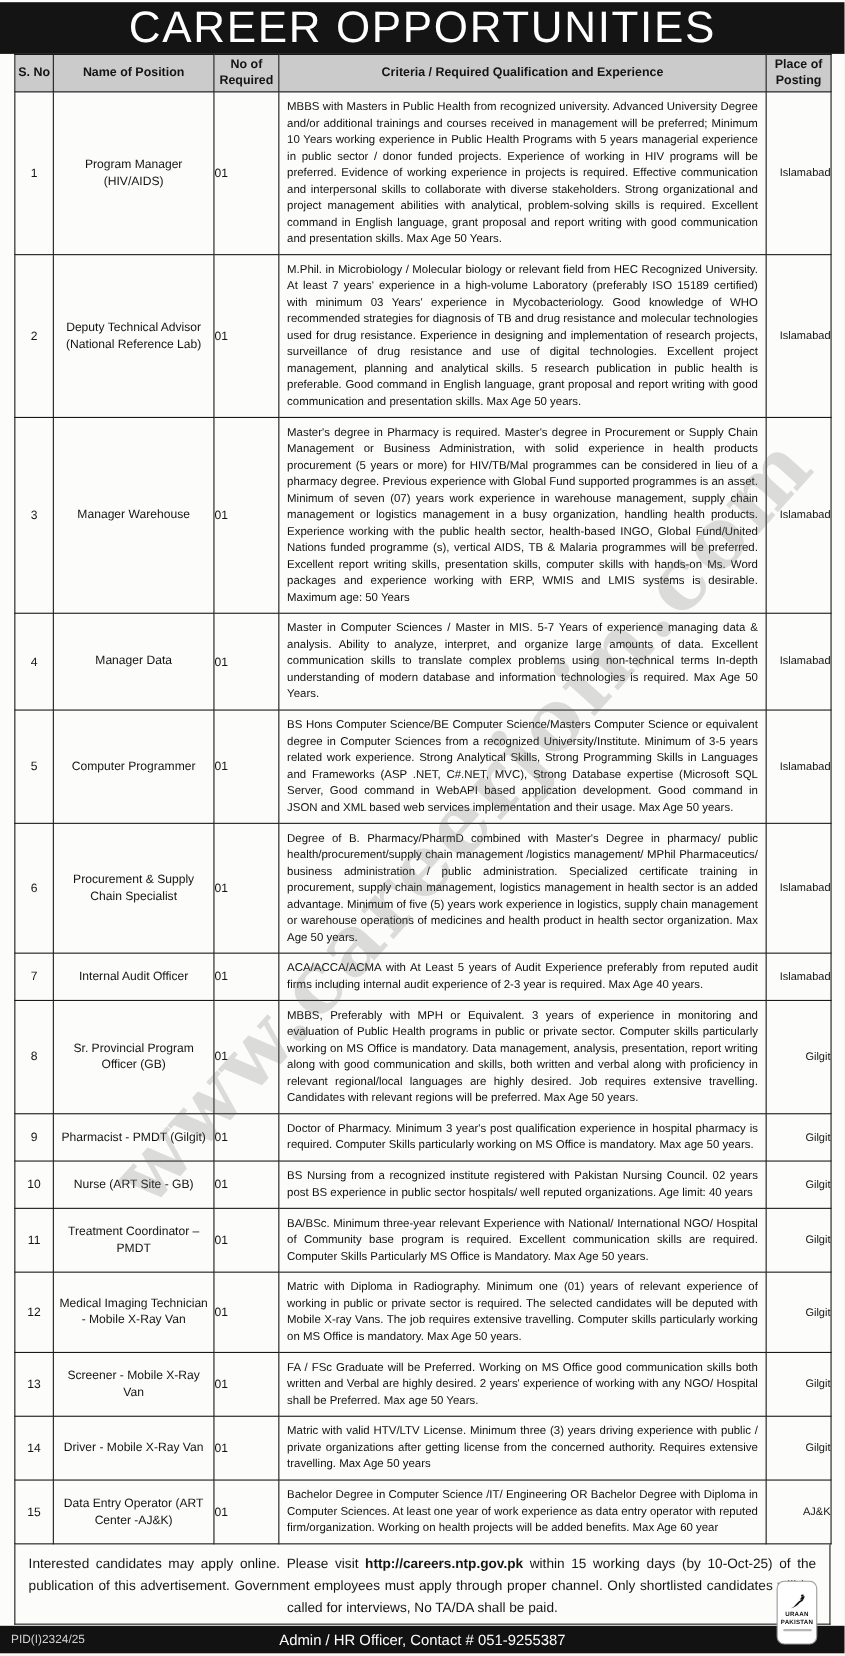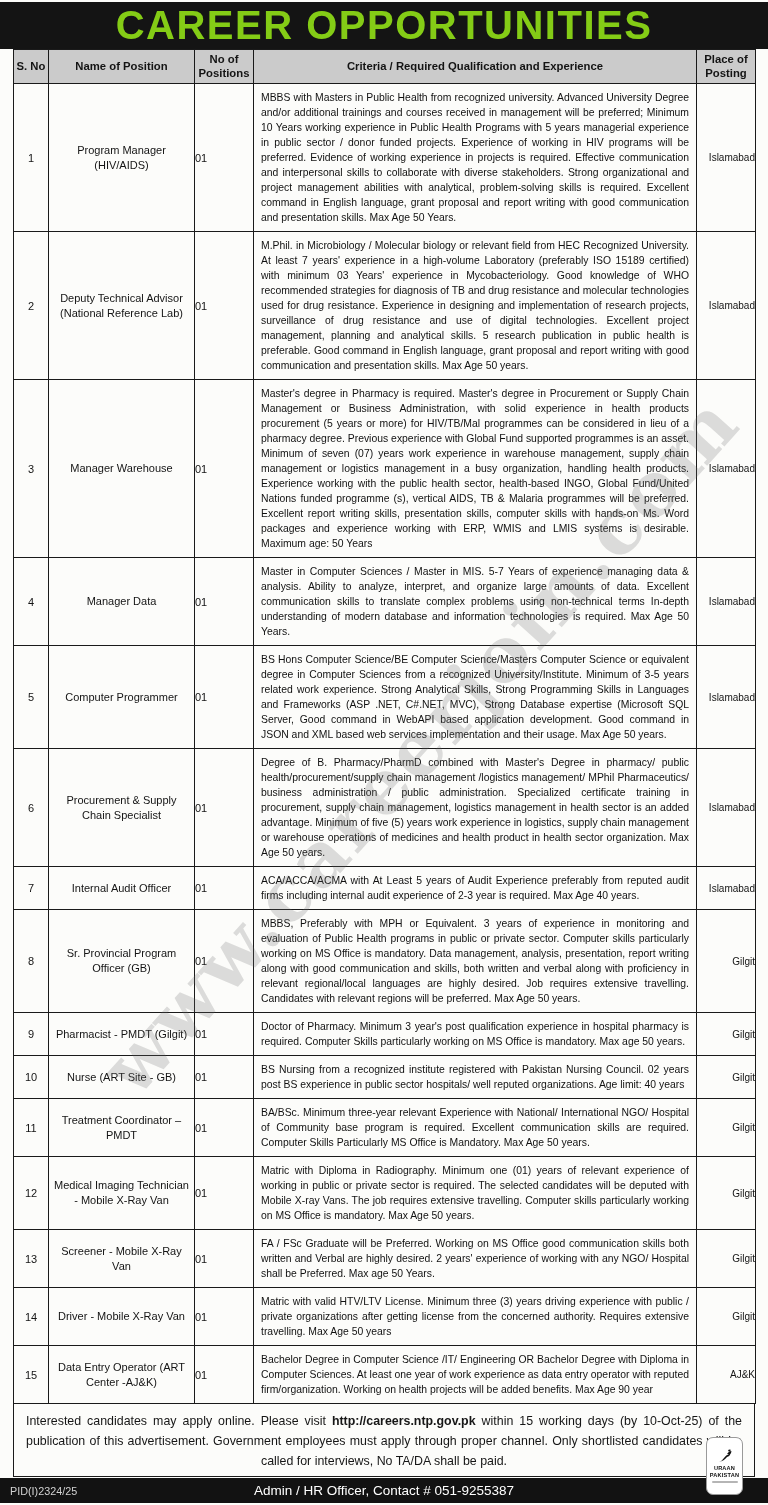--- a/index.html
+++ b/index.html
@@ -13,23 +13,23 @@
     font-family:"Liberation Sans", sans-serif;
     color:#141414;
   }
   .title-bar {
     margin-top:2px;
     height:47px;
     background:#141414;
     display:flex; align-items:center; justify-content:center;
   }
   .title-bar h1 {
-    color:#84cc16;
+    color:#ffffff;
     font-size:40px;
-    font-weight:700;
+    font-weight:400;
     letter-spacing:1.5px;
     white-space:nowrap;
   }
   .intro {
     margin:13px 14px 9px 14px;
     font-size:12.2px;
     font-weight:700;
     color:#1c1c1c;
   }
   table.jobs {
@@ -149,21 +149,21 @@
       <col style="width:35px">
         <col style="width:146px">
         <col style="width:59px">
         <col style="width:443px">
         <col style="width:59px">
     </colgroup>
     <thead>
       <tr>
         <th>S. No</th>
         <th>Name of Position</th>
-        <th>No of Positions</th>
+        <th>No of Required</th>
         <th>Criteria / Required Qualification and Experience</th>
         <th>Place of Posting</th>
       </tr>
     </thead>
     <tbody id="jobs-body">
         <tr>
           <td class="col-sno">1</td>
           <td class="col-position">Program Manager (HIV/AIDS)</td>
           <td class="col-positions">01</td>
           <td class="col-criteria">MBBS with Masters in Public Health from recognized university. Advanced University Degree and/or additional trainings and courses received in management will be preferred; Minimum 10 Years working experience in Public Health Programs with 5 years managerial experience in public sector / donor funded projects. Experience of working in HIV programs will be preferred. Evidence of working experience in projects is required. Effective communication and interpersonal skills to collaborate with diverse stakeholders. Strong organizational and project management abilities with analytical, problem-solving skills is required. Excellent command in English language, grant proposal and report writing with good communication and presentation skills. Max Age 50 Years.</td>
@@ -257,21 +257,21 @@
           <td class="col-sno">14</td>
           <td class="col-position">Driver - Mobile X-Ray Van</td>
           <td class="col-positions">01</td>
           <td class="col-criteria">Matric with valid HTV/LTV License. Minimum three (3) years driving experience with public / private organizations after getting license from the concerned authority. Requires extensive travelling. Max Age 50 years</td>
           <td class="col-place">Gilgit</td>
         </tr>
         <tr>
           <td class="col-sno">15</td>
           <td class="col-position">Data Entry Operator (ART Center -AJ&amp;K)</td>
           <td class="col-positions">01</td>
-          <td class="col-criteria">Bachelor Degree in Computer Science /IT/ Engineering OR Bachelor Degree with Diploma in Computer Sciences. At least one year of work experience as data entry operator with reputed firm/organization. Working on health projects will be added benefits. Max Age 90 year</td>
+          <td class="col-criteria">Bachelor Degree in Computer Science /IT/ Engineering OR Bachelor Degree with Diploma in Computer Sciences. At least one year of work experience as data entry operator with reputed firm/organization. Working on health projects will be added benefits. Max Age 60 year</td>
           <td class="col-place">AJ&amp;K</td>
         </tr>
       </tbody>
   </table>
 
   <div class="footer-box">
     <p class="apply"><span>Interested candidates may apply online. Please visit </span><b>http://careers.ntp.gov.pk</b><span> within 15 working days (by 10-Oct-25) of the publication of this advertisement. Government employees must apply through proper channel. Only shortlisted candidates will be called for interviews, No TA/DA shall be paid.</span></p>
 
   </div>
 

